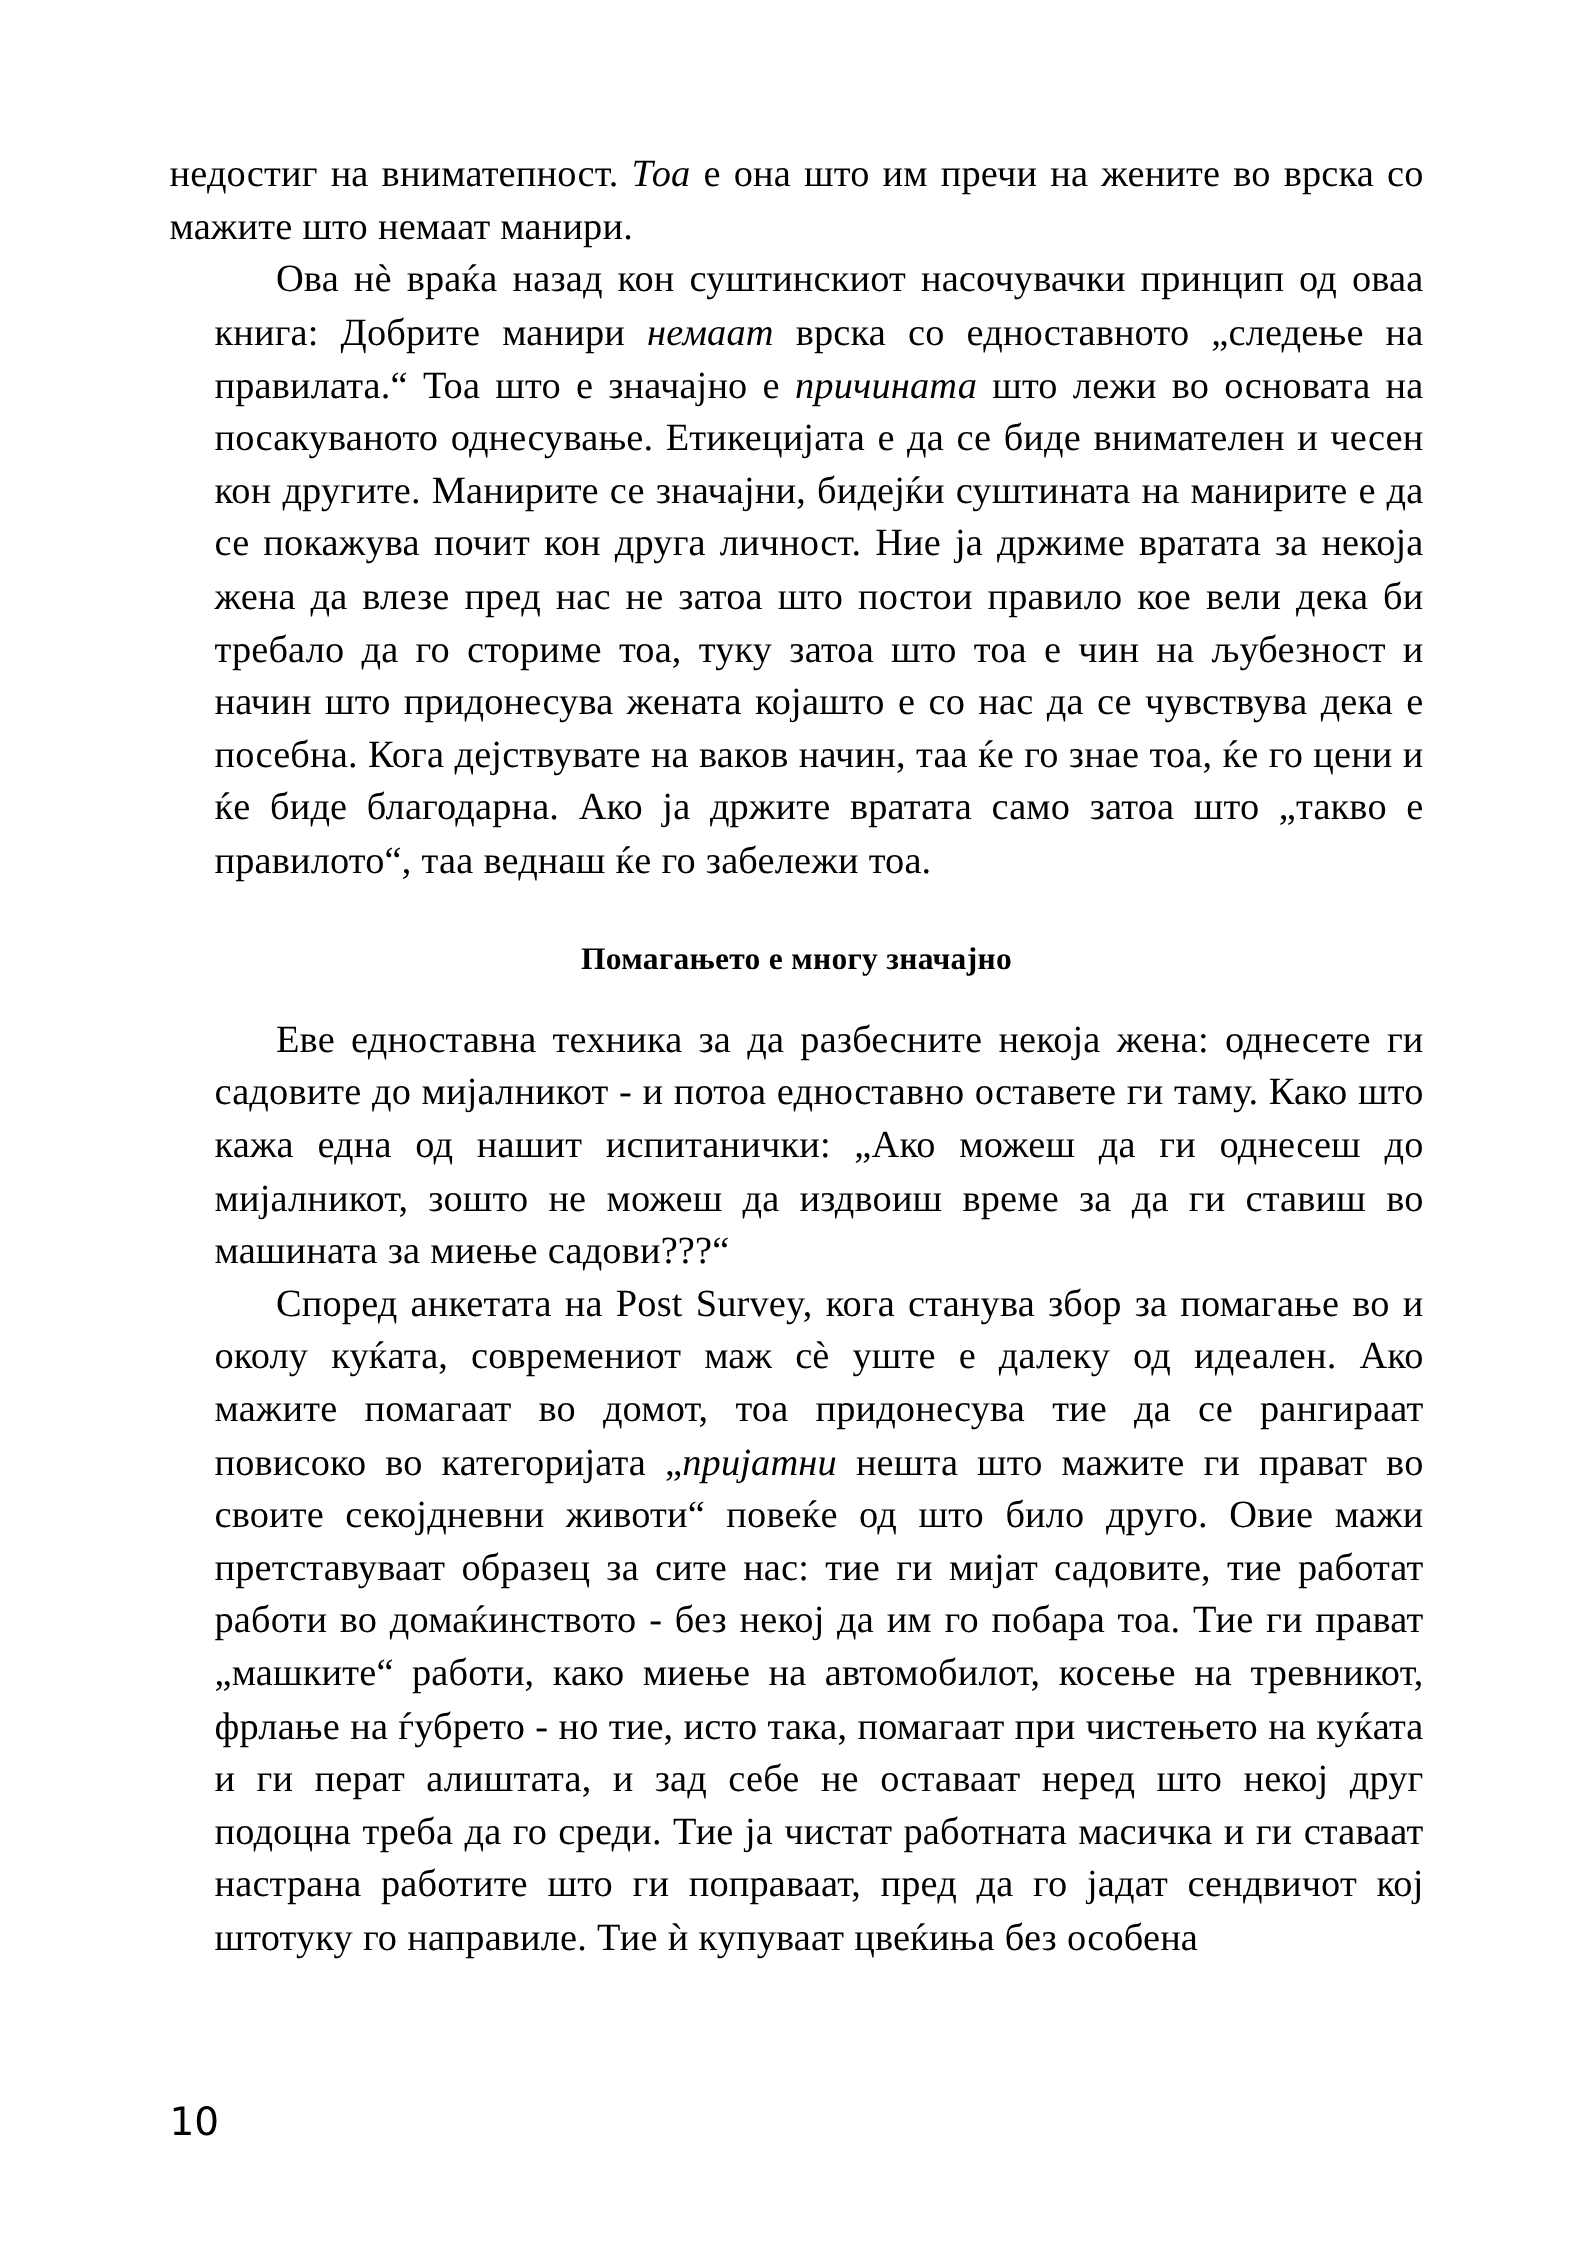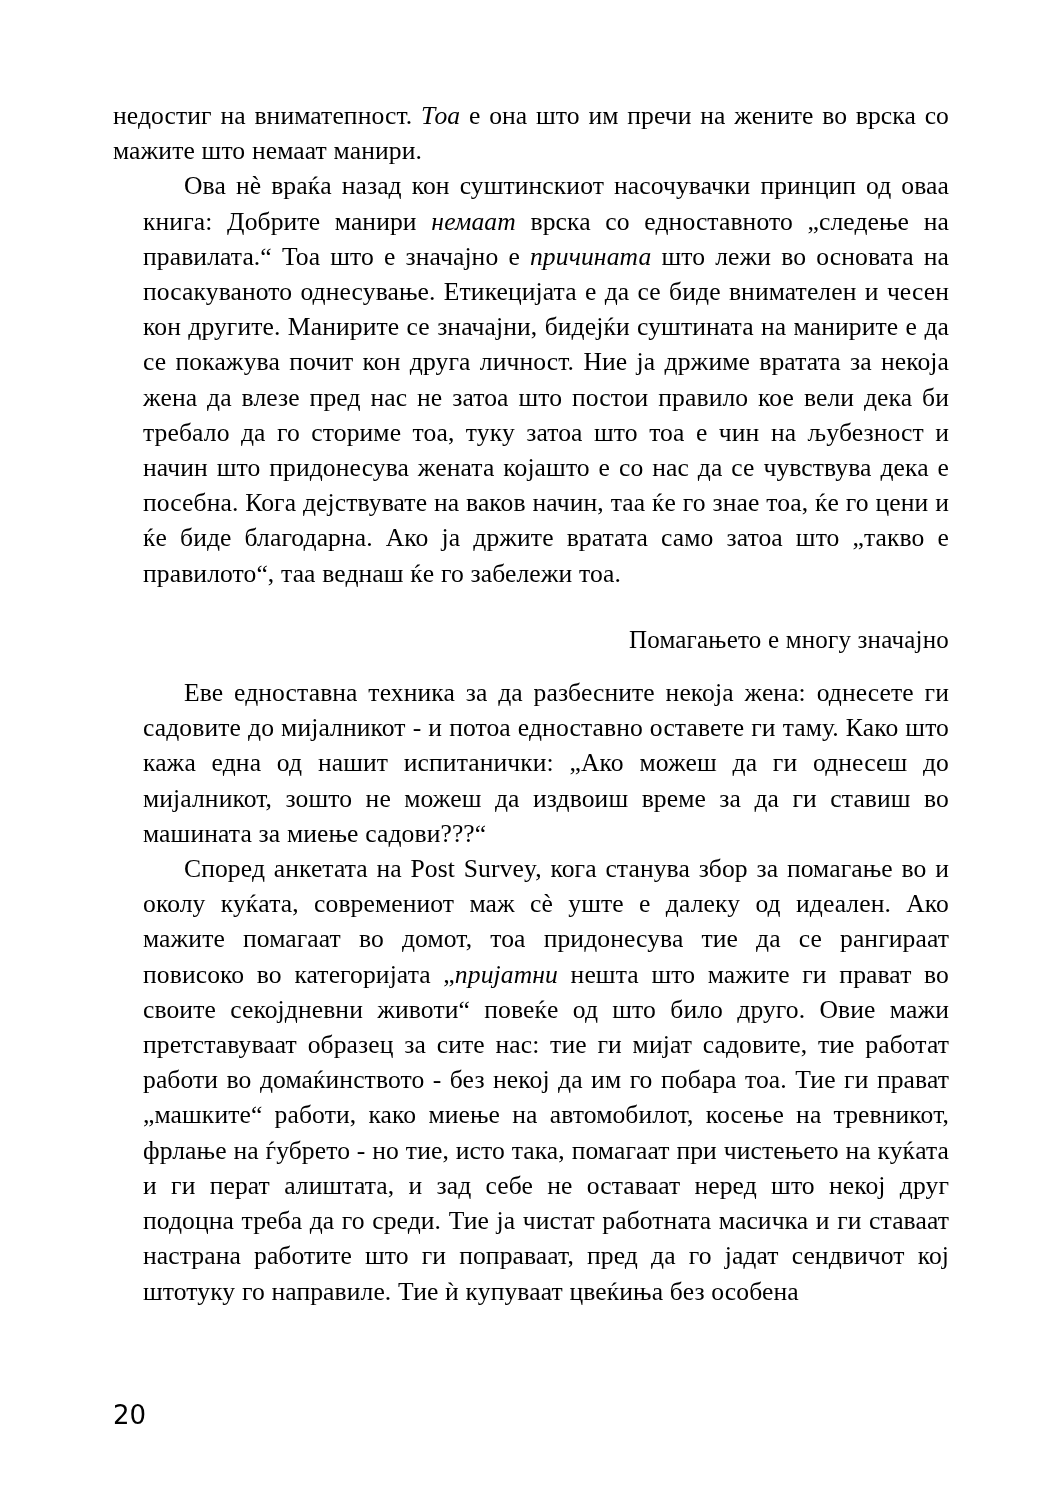--- a/index.html
+++ b/index.html
@@ -60,24 +60,24 @@
     display: inline-block;
     width: 100%;
   }
   p.para.noexpand::after {
     display: none;
   }
 
   .section-heading {
     margin: 0;
     padding: 0;
-    font-size: 25px;
+    font-size: 21px;
     line-height: 35.2px;
-    font-weight: normal;
-    text-align: right;
+    font-weight: bold;
+    text-align: center;
     letter-spacing: 0.2px;
   }
 
   .spacer-before-heading { height: 31px; }
   .spacer-after-heading  { height: 18px; }
 
   i, .ital {
     font-style: italic;
   }
 
@@ -108,15 +108,15 @@
     <h2 class="section-heading">Помагањето е многу значајно</h2>
 
     <div class="spacer-after-heading"></div>
 
     <p class="para indent noexpand">Еве едноставна техника за да разбесните некоја жена: однесете ги садовите до мијалникот - и потоа едноставно оставете ги таму. Како што кажа една од нашит испитанички: „Ако можеш да ги однесеш до мијалникот, зошто не можеш да издвоиш време за да ги ставиш во машината за миење садови???“</p>
 
     <p class="para indent noexpand">Според анкетата на Post Survey, кога станува збор за помагање во и околу куќата, современиот маж сѐ уште е далеку од идеален. Ако мажите помагаат во домот, тоа придонесува тие да се рангираат повисоко во категоријата „<i>пријатни</i> нешта што мажите ги прават во своите секојдневни животи“ повеќе од што било друго. Овие мажи претставуваат образец за сите нас: тие ги мијат садовите, тие работат работи во домаќинството - без некој да им го побара тоа. Тие ги прават „машките“ работи, како миење на автомобилот, косење на тревникот, фрлање на ѓубрето - но тие, исто така, помагаат при чистењето на куќата и ги перат алиштата, и зад себе не оставаат неред што некој друг подоцна треба да го среди. Тие ја чистат работната масичка и ги ставаат настрана работите што ги поправаат, пред да го јадат сендвичот кој штотуку го направиле. Тие ѝ купуваат цвеќиња без особена</p>
 
   </div>
 
-  <div class="page-number">20</div>
+  <div class="page-number">10</div>
 
 </div>
 
 </body></html>

